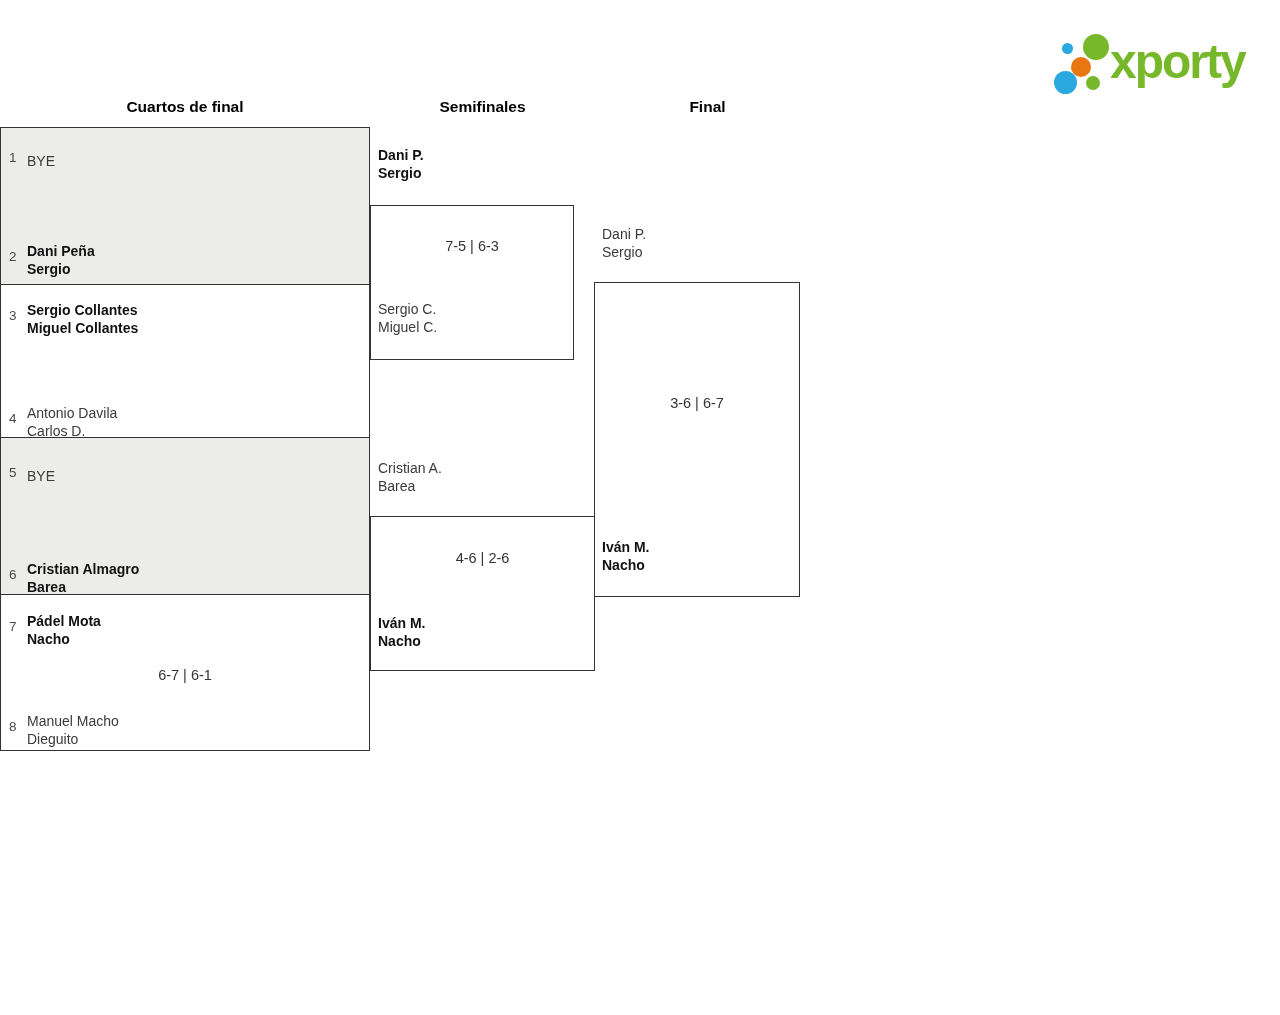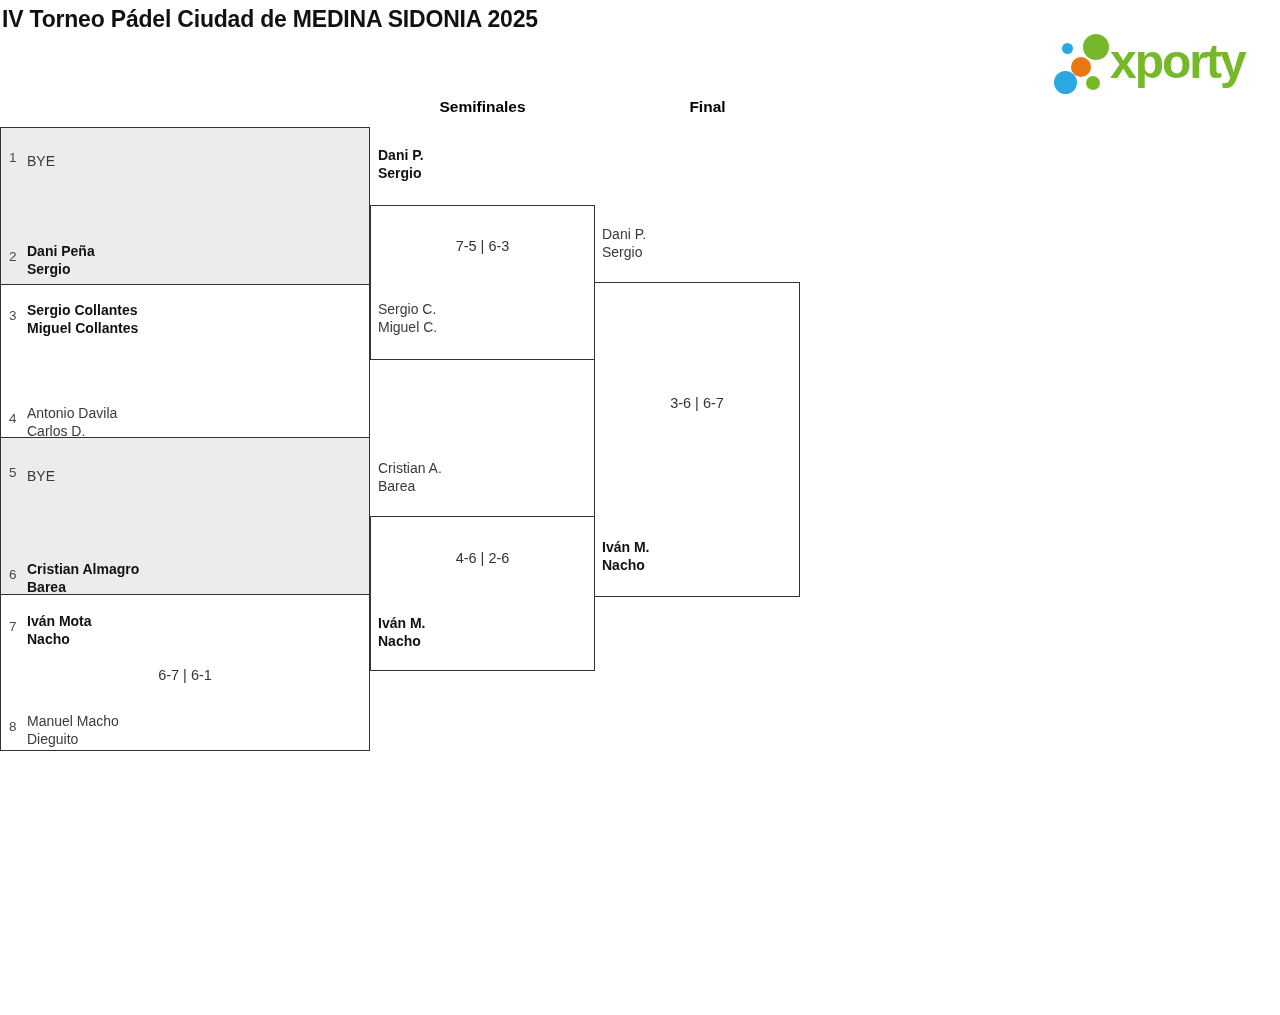--- a/index.html
+++ b/index.html
@@ -31,21 +31,21 @@
   .rh-qf { left:0; width:370px; }
   .rh-sf { left:370px; width:225px; }
   .rh-final { left:595px; width:225px; }
   
   .box { position:absolute; border:1px solid #333333; box-sizing:border-box; background:transparent; }
   .box.shaded { background:#ECECEB; }
   .qf1 { left:0; top:127px; width:370px; height:158px; }
   .qf2 { left:0; top:284px; width:370px; height:154px; }
   .qf3 { left:0; top:437px; width:370px; height:158px; }
   .qf4 { left:0; top:594px; width:370px; height:157px; }
-  .sf1 { left:370px; top:205px; width:225px; height:155px;padding-left:16px; }
+  .sf1 { left:370px; top:205px; width:204px; height:155px;padding-left:16px; }
   .sf2 { left:370px; top:516px; width:225px; height:155px; }
   .final-box { left:594px; top:282px; width:206px; height:315px; }
   
   .row { position:absolute; left:8px; display:flex; align-items:center; }
   .seed { width:18px; flex:none; font-size:13.5px; color:#4a4a4a; }
   .names { font-size:14px; line-height:17.5px; color:#3a3a3a; font-weight:400;margin-top:9px; }
   .names.winner { font-weight:700; color:#111111; }
   .nl { display:block; }
   .nl:empty { display:none; }
   
@@ -56,32 +56,32 @@
   
   .adv-label { position:absolute; font-size:14px; line-height:17.5px; color:#3a3a3a; }
   .adv-label.winner { font-weight:700; color:#111111; }
 </style>
 </head>
 <body>
 
 <div class="page">
 
   <div class="title-block">
-    <div class="title-line">IV Torneo Pádel Ciudad de MEDINA SIDONIA 2025</div>
   </div>
 
   <div class="logo">
     <span class="dot d-blue-sm"></span>
     <span class="dot d-green-lg"></span>
     <span class="dot d-orange"></span>
     <span class="dot d-blue-lg"></span>
     <span class="dot d-green-sm"></span>
     <span class="logo-text">xporty</span>
   </div>
 
+  <div class="round-header rh-qf">Cuartos de final</div>
   <div class="round-header rh-sf">Semifinales</div>
   <div class="round-header rh-final">Final</div>
 
   <div class="box qf1 shaded">
     <div class="row" style="top:16px">
       <span class="seed">1</span>
       <span class="names">
         <span class="nl">BYE</span>
 
       </span>
@@ -126,21 +126,21 @@
         <span class="nl">Cristian Almagro</span>
         <span class="nl">Barea</span>
       </span>
     </div>
   </div>
 
   <div class="box qf4">
     <div class="row" style="top:9px">
       <span class="seed">7</span>
       <span class="names winner">
-        <span class="nl">Iván Mota</span>
+        <span class="nl">Pádel Mota</span>
         <span class="nl">Nacho</span>
       </span>
     </div>
     <div class="score" style="top:71px">6-7 | 6-1</div>
     <div class="row" style="top:109px">
       <span class="seed">8</span>
       <span class="names">
         <span class="nl">Manuel Macho</span>
         <span class="nl">Dieguito</span>
       </span>

